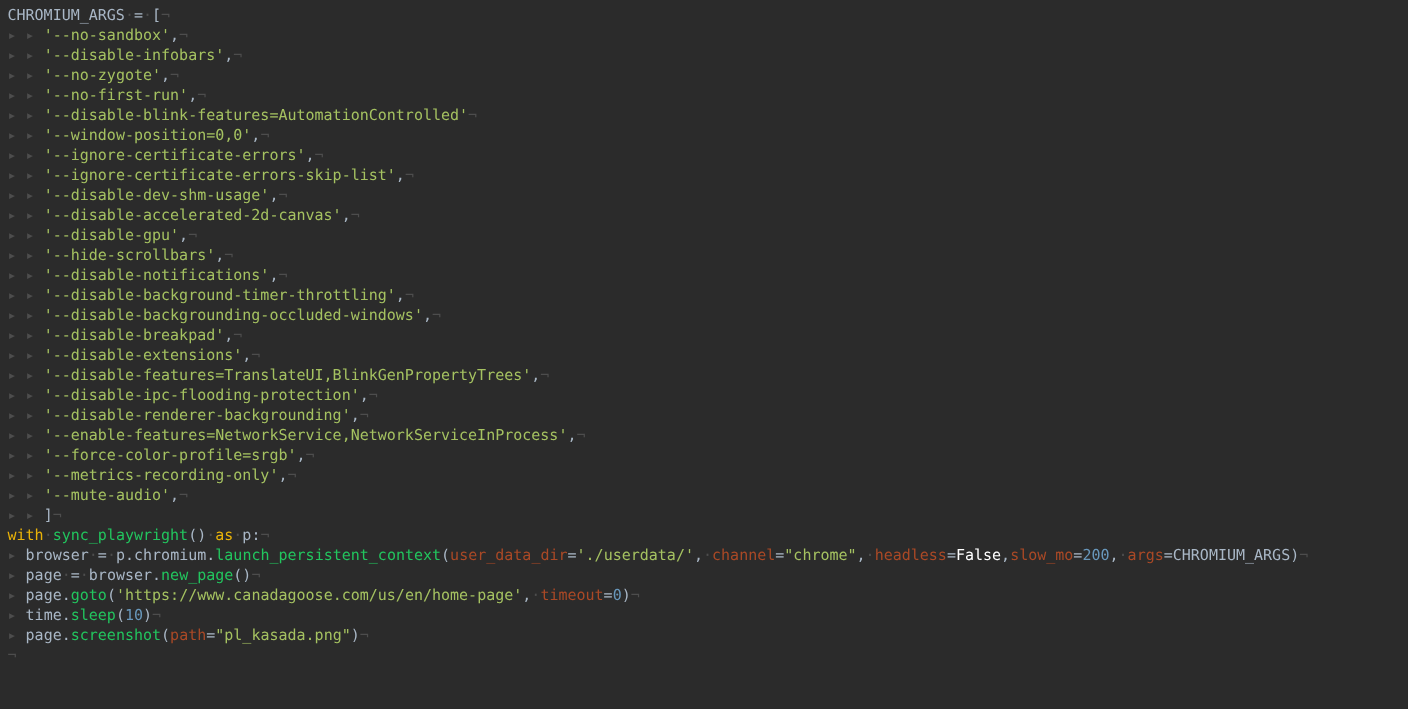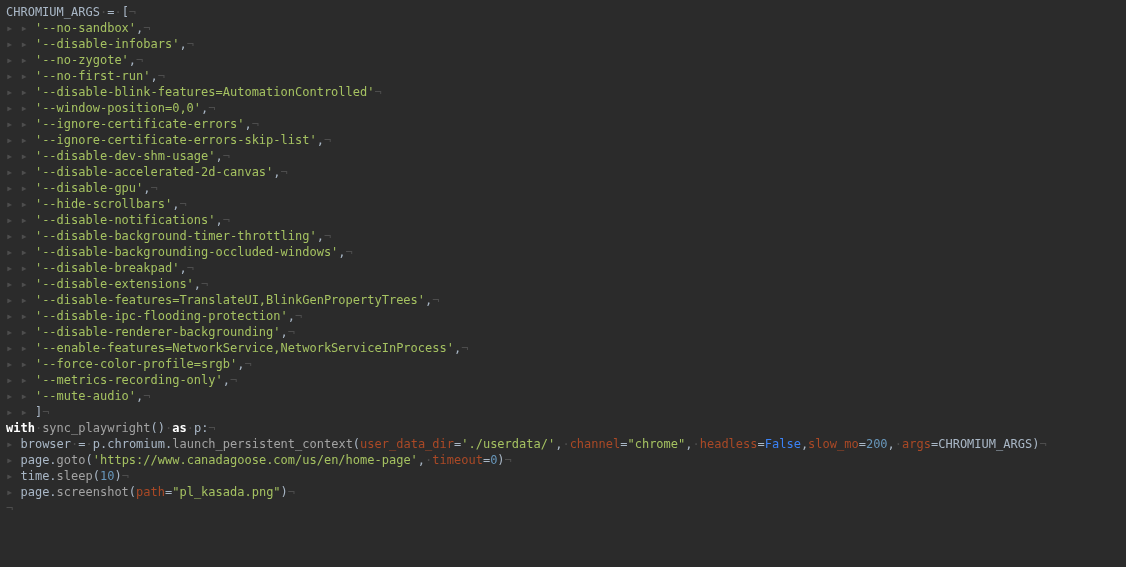--- a/index.html
+++ b/index.html
@@ -12,26 +12,26 @@
     padding: 4px 6px;
     width: 1126px;
     white-space: nowrap;
   }
   .line { display: block; }
   .ws { color: #4d4d4d; }
   .var-def { color: #a9b7c6; }
   .bracket { color: #a9b7c6; }
   .string { color: #a5c261; }
   .string-url { color: #a5c261; }
-  .kw { color: #ffffff; font-weight: bold; }
-  .fn { color: #a3a3a3; }
+  .kw { color: #eab308; font-weight: normal; }
+  .fn { color: #22c55e; }
   .ident { color: #a9b7c6; }
   .param { color: #aa4926; text-align: right; }
   .num { color: #6897bb; }
-  .bool { color: #3b82f6; }
+  .bool { color: #ffffff; }
   .const { color: #a9b7c6; }
   .paren { color: #a9b7c6; }
   .op { color: #a9b7c6; }
   .eol { color: #4d4d4d; }
 </style>
 </head>
 <body>
 
 <div id="editor">
     <div class="line"><span class="var-def">CHROMIUM_ARGS</span><span><span class="ws">·</span><span class="op">=</span><span class="ws">·</span></span><span class="bracket">[</span><span class="eol">¬</span></div>
@@ -55,17 +55,18 @@
     <div class="line"><span class="ws">▸   ▸   </span><span class="string">'--disable-features=TranslateUI,BlinkGenPropertyTrees'</span><span class="op">,</span><span class="eol">¬</span></div>
     <div class="line"><span class="ws">▸   ▸   </span><span class="string">'--disable-ipc-flooding-protection'</span><span class="op">,</span><span class="eol">¬</span></div>
     <div class="line"><span class="ws">▸   ▸   </span><span class="string">'--disable-renderer-backgrounding'</span><span class="op">,</span><span class="eol">¬</span></div>
     <div class="line"><span class="ws">▸   ▸   </span><span class="string">'--enable-features=NetworkService,NetworkServiceInProcess'</span><span class="op">,</span><span class="eol">¬</span></div>
     <div class="line"><span class="ws">▸   ▸   </span><span class="string">'--force-color-profile=srgb'</span><span class="op">,</span><span class="eol">¬</span></div>
     <div class="line"><span class="ws">▸   ▸   </span><span class="string">'--metrics-recording-only'</span><span class="op">,</span><span class="eol">¬</span></div>
     <div class="line"><span class="ws">▸   ▸   </span><span class="string">'--mute-audio'</span><span class="op">,</span><span class="eol">¬</span></div>
     <div class="line"><span class="ws">▸   ▸   </span><span class="bracket">]</span><span class="eol">¬</span></div>
     <div class="line"><span class="kw">with</span><span class="ws">·</span><span class="fn">sync_playwright</span><span class="paren">()</span><span class="ws">·</span><span class="kw">as</span><span class="ws">·</span><span class="ident">p</span><span class="op">:</span><span class="eol">¬</span></div>
     <div class="line"><span class="ws">▸   </span><span class="ident">browser</span><span class="ws">·</span><span class="op">=</span><span class="ws">·</span><span class="ident">p</span><span class="paren">.</span><span class="ident">chromium</span><span class="paren">.</span><span class="fn">launch_persistent_context</span><span class="paren">(</span><span class="param">user_data_dir</span><span class="paren">=</span><span class="string">'./userdata/'</span><span class="op">,</span><span class="ws">·</span><span class="param">channel</span><span class="paren">=</span><span class="string">"chrome"</span><span class="op">,</span><span class="ws">·</span><span class="param">headless</span><span class="paren">=</span><span class="bool">False</span><span class="paren">,</span><span class="param">slow_mo</span><span class="paren">=</span><span class="num">200</span><span class="op">,</span><span class="ws">·</span><span class="param">args</span><span class="paren">=</span><span class="const">CHROMIUM_ARGS</span><span class="paren">)</span><span class="eol">¬</span></div>
+    <div class="line"><span class="ws">▸   </span><span class="ident">page</span><span class="ws">·</span><span class="op">=</span><span class="ws">·</span><span class="ident">browser</span><span class="paren">.</span><span class="fn">new_page</span><span class="paren">()</span><span class="eol">¬</span></div>
     <div class="line"><span class="ws">▸   </span><span class="ident">page</span><span class="paren">.</span><span class="fn">goto</span><span class="paren">(</span><span class="string-url">'https://www.canadagoose.com/us/en/home-page'</span><span class="op">,</span><span class="ws">·</span><span class="param">timeout</span><span class="paren">=</span><span class="num">0</span><span class="paren">)</span><span class="eol">¬</span></div>
     <div class="line"><span class="ws">▸   </span><span class="ident">time</span><span class="paren">.</span><span class="fn">sleep</span><span class="paren">(</span><span class="num">10</span><span class="paren">)</span><span class="eol">¬</span></div>
     <div class="line"><span class="ws">▸   </span><span class="ident">page</span><span class="paren">.</span><span class="fn">screenshot</span><span class="paren">(</span><span class="param">path</span><span class="paren">=</span><span class="string">"pl_kasada.png"</span><span class="paren">)</span><span class="eol">¬</span></div>
     <div class="line"><span class="eol">¬</span></div>
   </div>
 
 </body></html>

